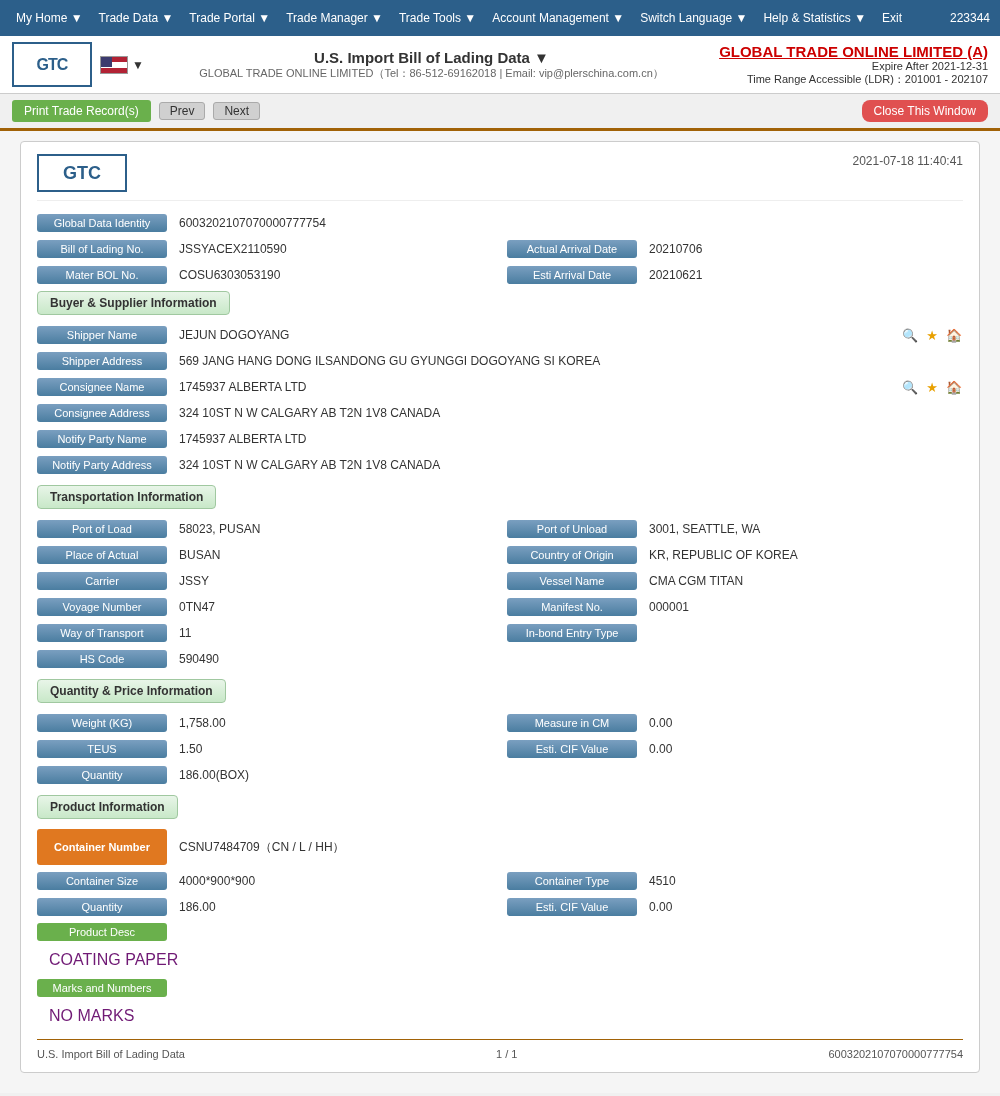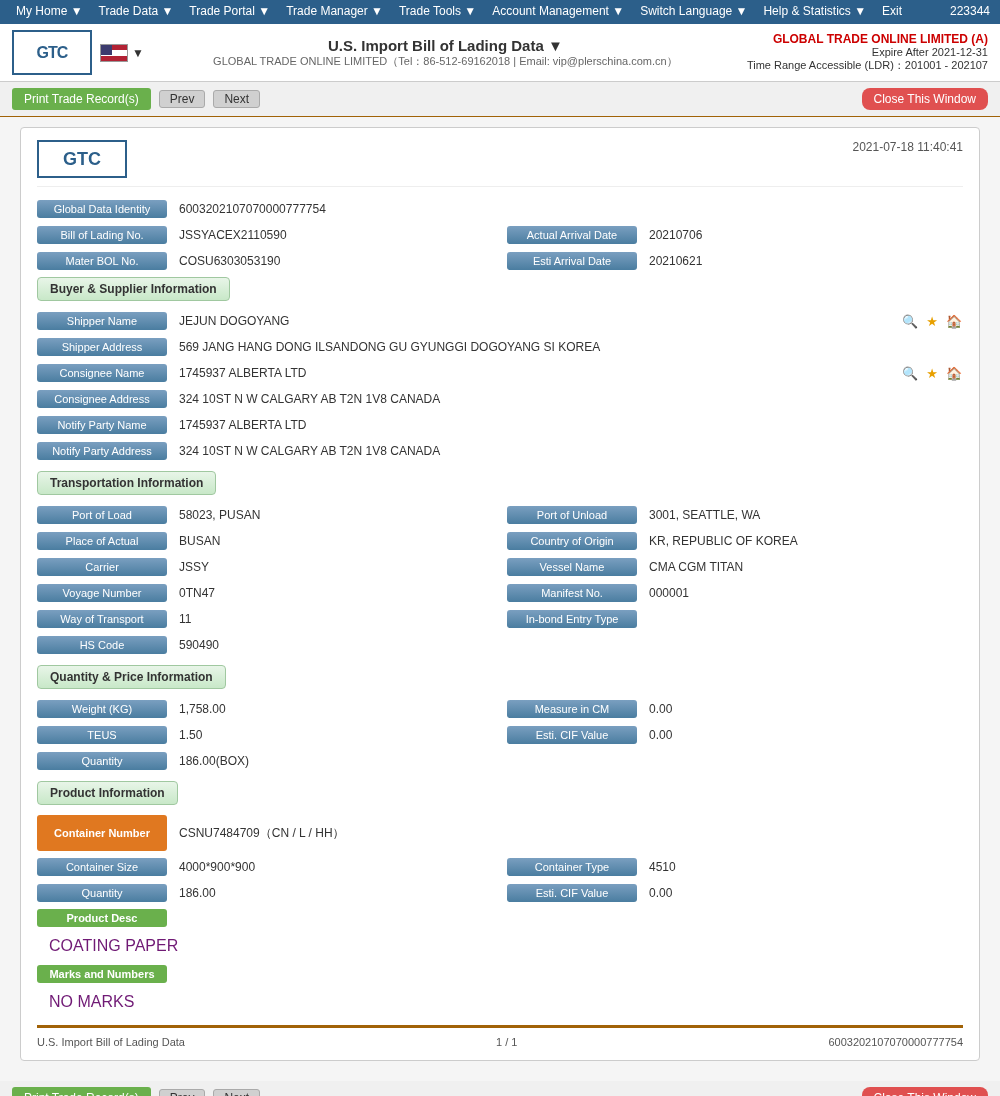--- a/index.html
+++ b/index.html
@@ -3,24 +3,24 @@
   <meta charset="utf-8">
   <style>
     * { box-sizing: border-box; margin: 0; padding: 0; }
     body { font-family: Arial, sans-serif; font-size: 12px; background: #e8e8e8; color: #333; }
 
     
     .top-nav {
       background: #2c5f8a;
       color: #fff;
       display: flex;
-      align-items: flex-start;
+      align-items: center;
       justify-content: space-between;
-      padding: 4px 10px;
-      height: 24px;
+      padding: 12px 10px;
+      height: 36px;
       font-size: 12px;
     }
     .top-nav-left { display: flex; gap: 4px; align-items: center; }
     .top-nav-item { color: #fff; cursor: pointer; padding: 0 6px; text-decoration: none; }
     .top-nav-right { color: #fff; font-size: 12px; }
 
     
     .header-band {
       background: #fff;
       display: flex;
@@ -45,31 +45,31 @@
     .flag-icon::before {
       content: '';
       position: absolute; top: 0; left: 0;
       width: 11px; height: 10px;
       background: #3c3b6e;
     }
     .title-area { text-align: center; }
     .title-area h2 { font-size: 15px; color: #333; }
     .title-area small { font-size: 11px; color: #666; }
     .account-info { text-align: right; font-size: 11px; }
-    .account-info .company { color: #c00; font-weight: bold; font-size: 12px; }
+    .account-info .company { color: #c00; font-weight: bold; font-size: 15px; text-decoration: underline; }
     .account-info .expire { color: #333; }
 
     
     .action-bar {
       background: #f0f0f0;
       padding: 6px 12px;
       display: flex;
       align-items: center;
       gap: 8px;
-      border-bottom: 1px solid #a16207;
+      border-bottom: 3px solid #a16207;
     }
     .btn-print {
       background: #6ab04c;
       color: #fff;
       border: none;
       padding: 4px 12px;
       border-radius: 3px;
       cursor: pointer;
       font-size: 12px;
     }
@@ -186,41 +186,41 @@
       min-width: 130px;
       text-align: center;
       margin-right: 8px;
     }
     .badge-green {
       background: #6ab04c;
       color: #fff;
       padding: 3px 10px;
       border-radius: 3px;
       font-size: 11px;
-      font-weight: bold;
+      font-weight: normal;
       min-width: 130px;
       text-align: center;
       margin-right: 8px;
     }
 
     
     .text-block {
       padding: 4px 8px;
       font-size: 16px;
       color: #701a75;
       margin-left: 4px;
     }
 
     
     .record-footer {
       display: flex;
       justify-content: space-between;
       align-items: center;
       padding-top: 8px;
-      border-top: 3px solid #a16207;
+      border-top: 1px solid #a16207;
       font-size: 11px;
       color: #555;
     }
 
     .section-block { margin-bottom: 10px; }
 
     .two-col-row {
       display: flex;
       gap: 4px;
       margin-bottom: 6px;

